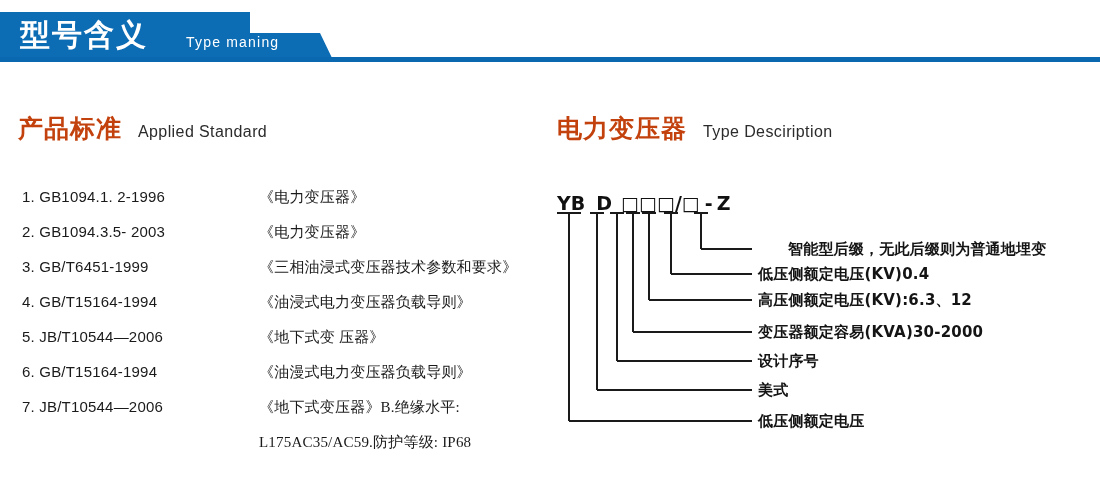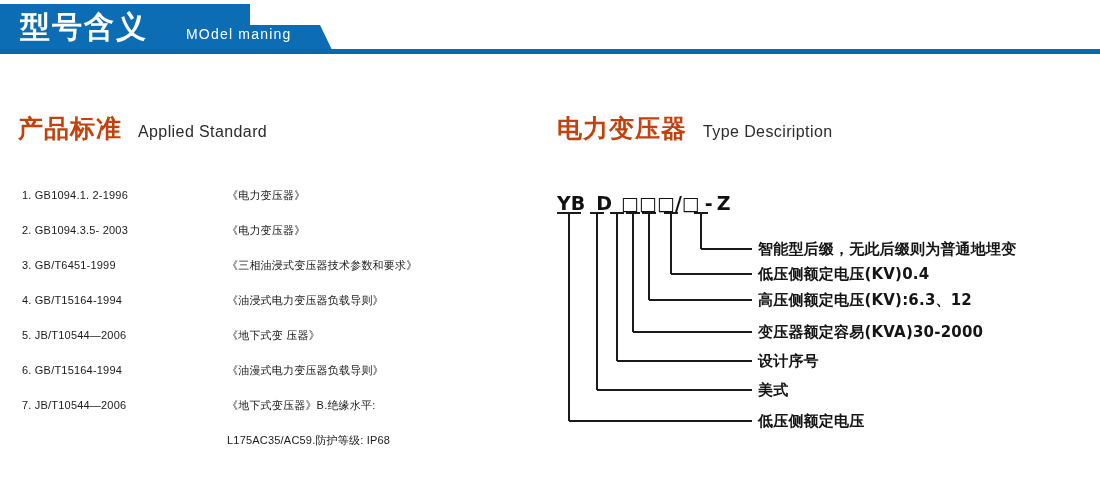--- a/index.html
+++ b/index.html
@@ -12,21 +12,21 @@
     background: #ffffff;
     font-family: "Liberation Sans", "DejaVu Sans", sans-serif;
     overflow: hidden;
     position: relative;
   }
 
   
   #header-banner {
     position: absolute;
     left: 0;
-    top: 4px;
+    top: 12px;
     width: 888px;
     height: 52px;
   }
   .banner-shape {
     position: absolute;
     left: 0;
     top: 0;
     width: 340px;
     height: 48px;
     background: #0c6cb4;
@@ -89,33 +89,34 @@
   #standards-list {
     position: absolute;
     left: 22px;
     top: 188px;
     width: 520px;
   }
   .std-row {
     display: flex;
     align-items: baseline;
     height: 35px;
-    font-size: 11px;
+    font-size: 15px;
     color: #1a1a1a;
     white-space: nowrap;
   }
   .std-code {
     display: inline-block;
     width: 205px;
     flex: 0 0 205px;
     letter-spacing: 0.2px;
   }
   .std-name {
     letter-spacing: 0.2px;
-    font-family: Liberation Sans, sans-serif;
+    font-family: Liberation Serif, serif;
+    margin-left: 32px;
   }
   .std-row.cont .std-code { visibility: hidden; }
   #type-code {
     position: absolute;
     left: 557px;
     top: 192px;
     font-size: 19px;
     font-weight: bold;
     color: #111111;
     letter-spacing: 0px;
@@ -142,21 +143,21 @@
     letter-spacing: 0.2px;
     font-family: "DejaVu Sans", "Liberation Sans", sans-serif;
   }
 </style>
 </head>
 <body>
 
 <div id="header-banner">
   <div class="banner-shape"></div>
   <div class="banner-cn">型号含义</div>
-  <div class="banner-en">MOdel maning</div>
+  <div class="banner-en">Type maning</div>
   <div class="banner-rule"></div>
 </div>
 
 <div id="section-head-left" class="section-head">
   <span class="sec-cn">产品标准</span><span class="sec-en">Applied Standard</span>
 </div>
 
 <div id="section-head-right" class="section-head">
   <span class="sec-cn">电力变压器</span><span class="sec-en">Type Desciription</span>
 </div>
@@ -227,19 +228,19 @@
     <line x1="617" y1="361" x2="752" y2="361"></line>
 
     <line x1="597" y1="213" x2="597" y2="390"></line>
     <line x1="597" y1="390" x2="752" y2="390"></line>
 
     <line x1="569" y1="213" x2="569" y2="421"></line>
     <line x1="569" y1="421" x2="752" y2="421"></line>
   </g>
 </svg>
 
-<div class="note-label" style="left:758px; top:240px;">智能型后缀，无此后缀则为普通地埋变</div>
+<div class="note-label" style="left:788px; top:240px;">智能型后缀，无此后缀则为普通地埋变</div>
 <div class="note-label" style="left:758px; top:265px;">低压侧额定电压(KV)0.4</div>
 <div class="note-label" style="left:758px; top:291px;">高压侧额定电压(KV):6.3、12</div>
 <div class="note-label" style="left:758px; top:323px;">变压器额定容易(KVA)30-2000</div>
 <div class="note-label" style="left:758px; top:352px;">设计序号</div>
 <div class="note-label" style="left:758px; top:381px;">美式</div>
 <div class="note-label" style="left:758px; top:412px;">低压侧额定电压</div>
 
 </body></html>

